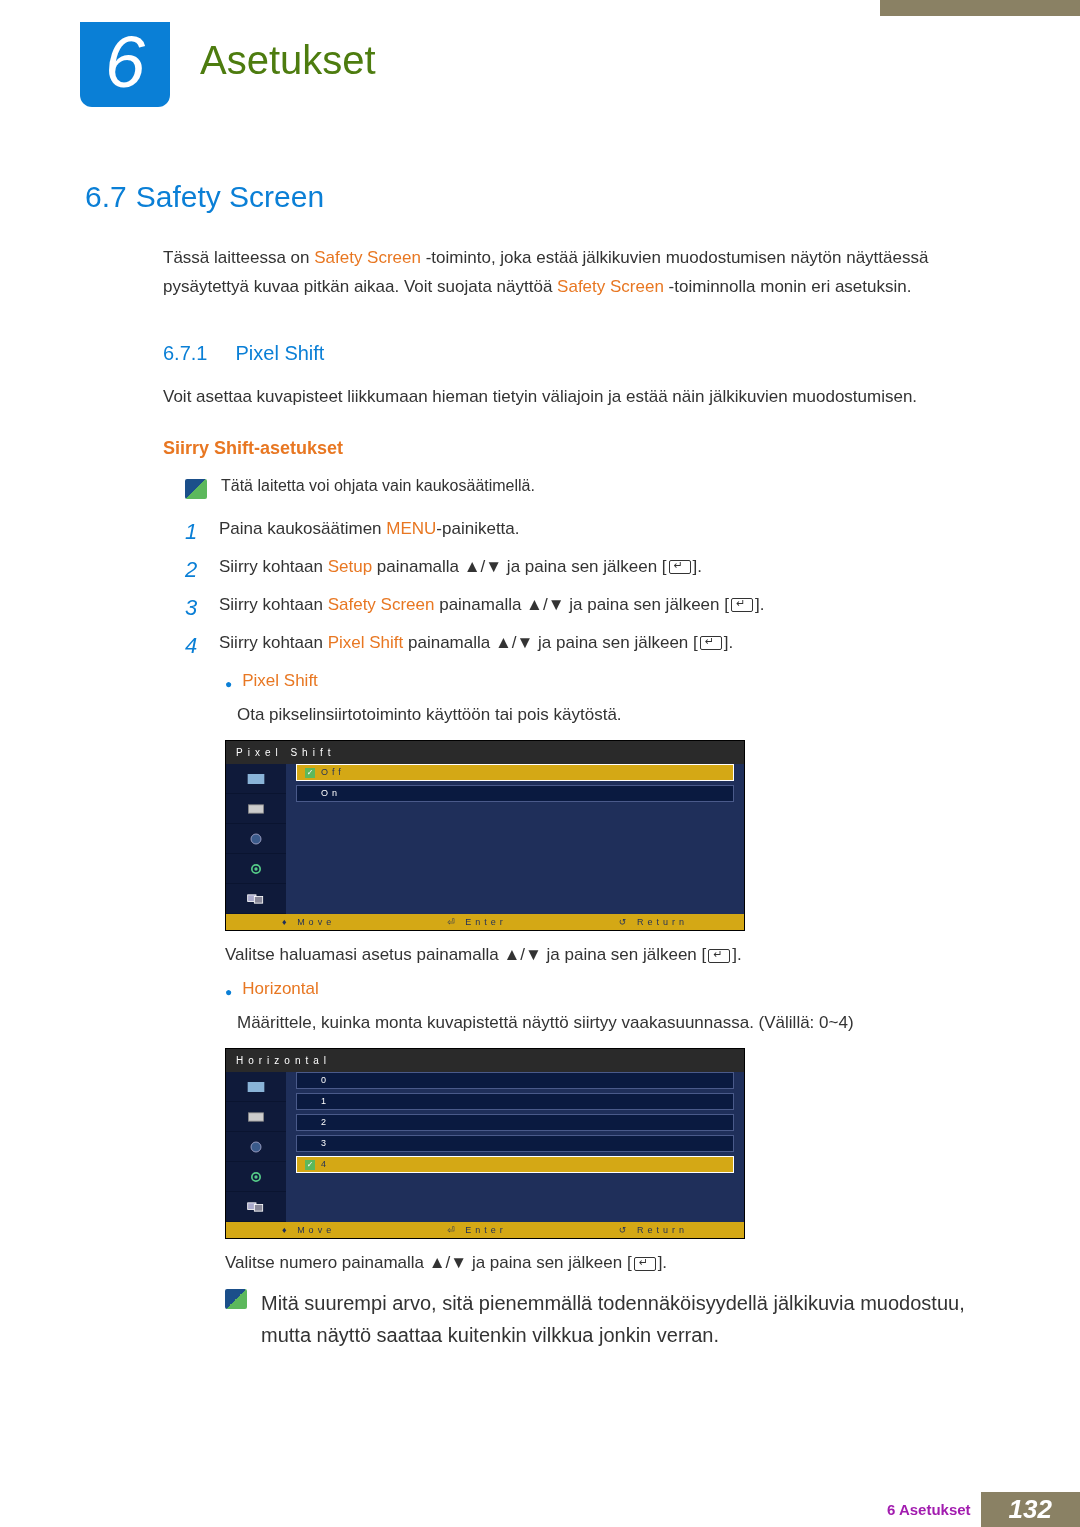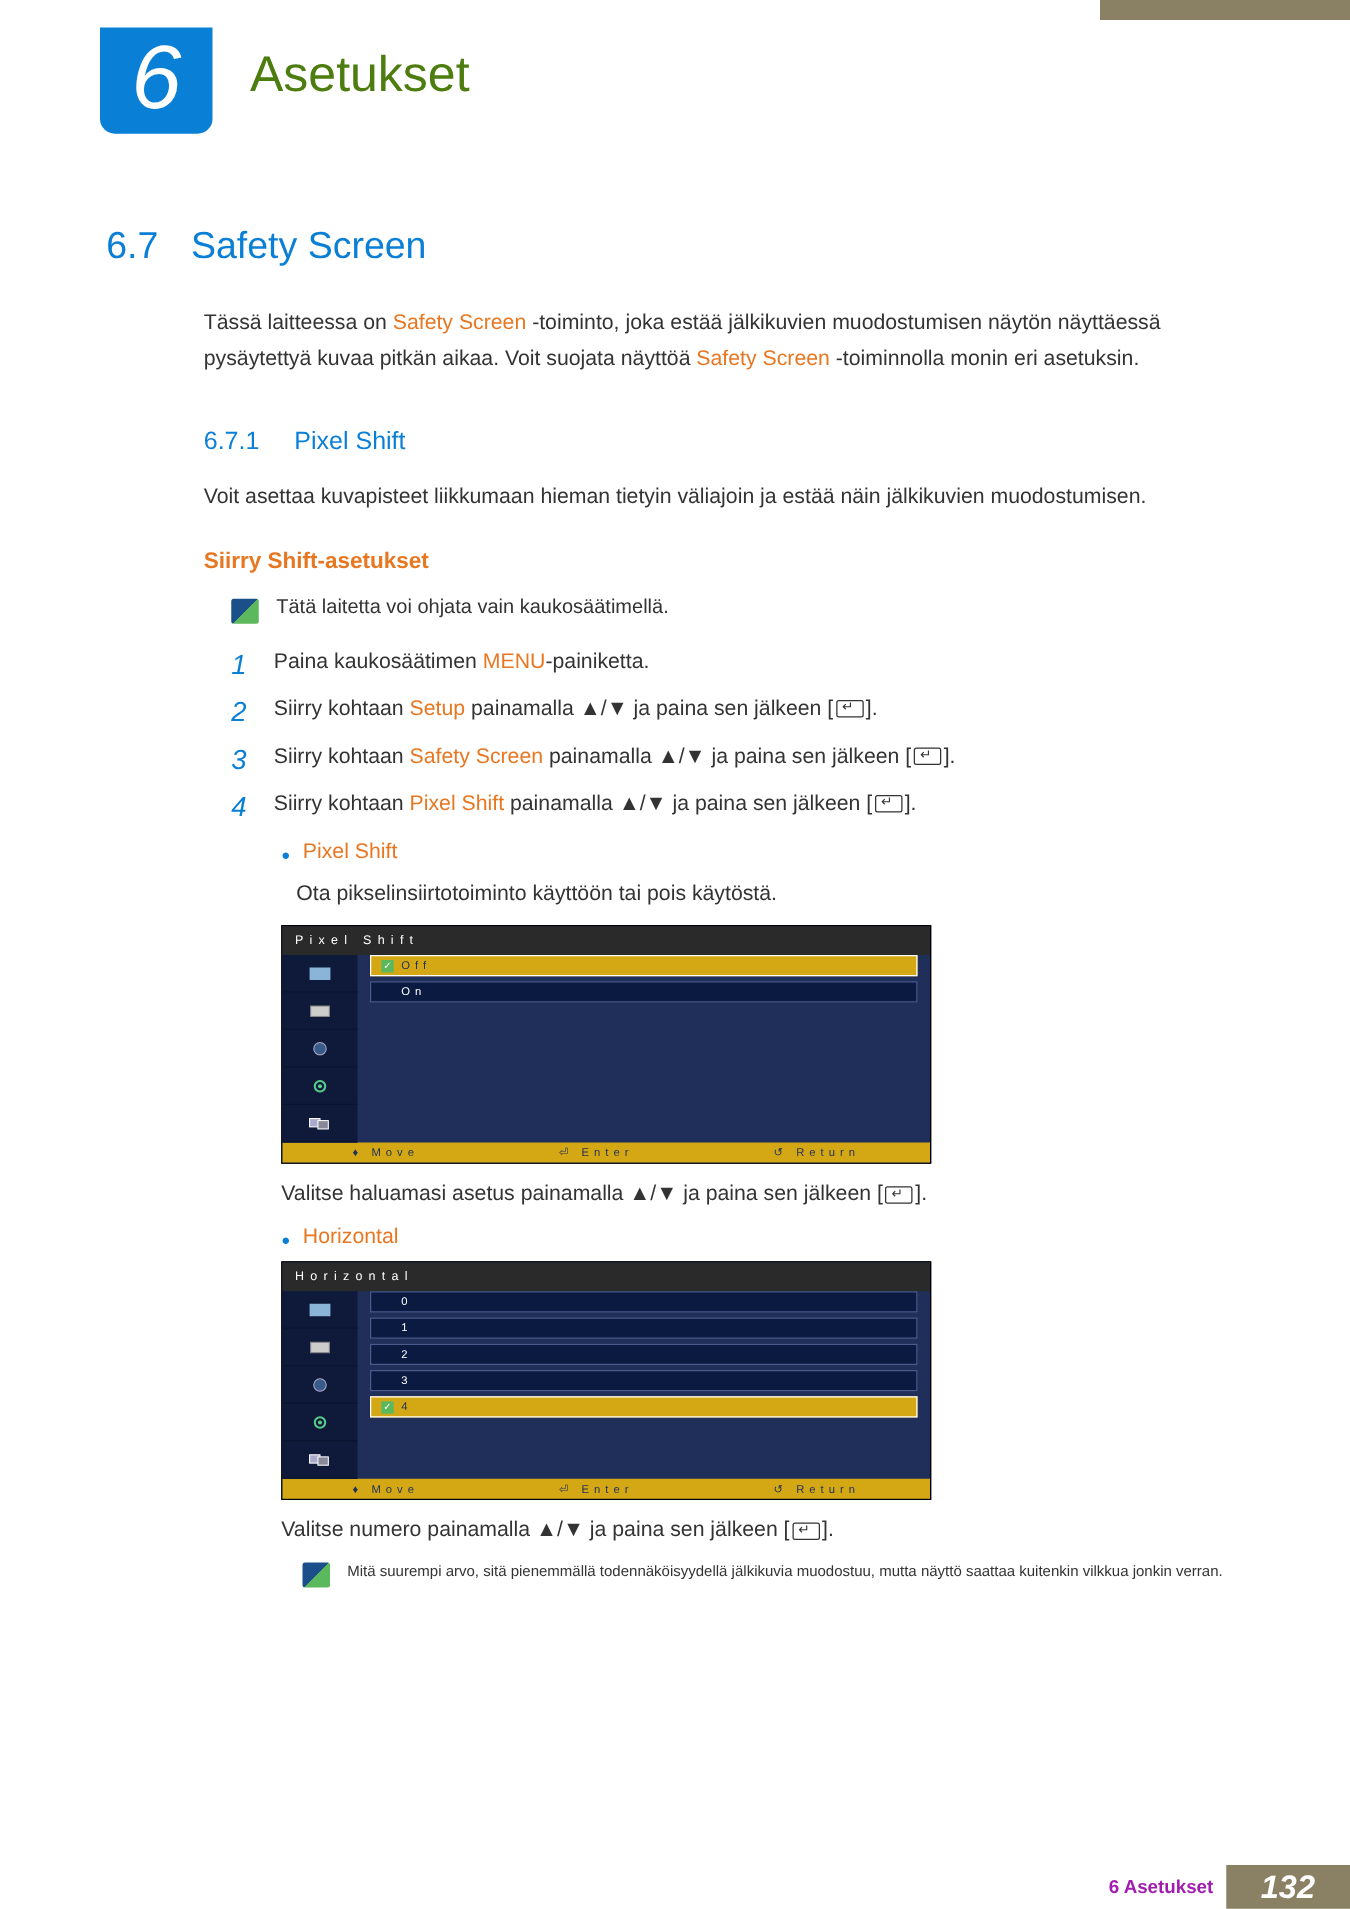--- a/index.html
+++ b/index.html
@@ -45,21 +45,21 @@
     font-size: 40px;
     color: #4d7c0f;
     font-weight: 400;
   }
   .content {
     position: absolute;
     top: 180px;
     left: 85px;
     right: 85px;
   }
-  .section-row { display: flex; gap: 26px; margin-bottom: 30px; }
+  .section-row { display: flex; gap: 9px; margin-bottom: 30px; }
   .section-num { color: #0a7fd6; font-size: 30px; font-weight: 400; }
   .section-title { color: #0a7fd6; font-size: 30px; font-weight: 400; }
   .intro-text { margin-left: 78px; font-size: 17px; line-height: 1.7; color: #333; }
   .intro-text .hl { color: #e87722; }
   .sub-row { display: flex; gap: 28px; margin: 40px 0 18px 0; }
   .sub-num { color: #0a7fd6; font-size: 20px; font-weight: 400; margin-left: 78px;}
   .sub-title { color: #0a7fd6; font-size: 20px; font-weight: 400; }
   .body-text { margin-left: 78px; font-size: 17px; line-height: 1.6; color: #333; margin-bottom: 10px;}
   .orange-head { color: #e87722; font-size: 18px; font-weight: bold; margin: 28px 0 18px 78px; }
   .note-row { display: flex; align-items: flex-start; gap: 14px; margin-left: 100px; margin-bottom: 20px; font-size: 16px;}
@@ -154,21 +154,21 @@
   .osd-foot {
     background: #d4a815;
     color: #1f2f5a;
     font-size: 9px;
     letter-spacing: 4px;
     padding: 3px 0;
     display: flex;
     justify-content: space-around;
   }
   .post-osd { margin-left: 140px; font-size: 17px; margin-bottom: 14px; }
-  .note-row2 { display: flex; align-items: flex-start; gap: 14px; margin-left: 140px; margin-top: 10px; font-size: 12px; line-height: 1.6; justify-content: center;}
+  .note-row2 { display: flex; align-items: flex-start; gap: 14px; margin-left: 140px; margin-top: 10px; font-size: 20px; line-height: 1.6; justify-content: center;}
   .footer {
     position: absolute;
     bottom: 0;
     left: 0; right: 0;
     height: 36px;
     display: flex;
     justify-content: flex-end;
     align-items: center;
   }
   .footer-label { color: #a21caf; font-weight: bold; font-size: 15px; margin-right: 10px;}
@@ -283,20 +283,21 @@
     </div>
 
     <div class="post-osd">
       <span>Valitse haluamasi asetus painamalla ▲/▼ ja paina sen jälkeen [</span><span class="enter-icon"></span><span>].</span>
     </div>
 
     <div class="bullet-row">
       <span class="bullet-dot">●</span>
       <span class="bullet-label">Horizontal</span>
     </div>
+    <div class="bullet-text">Määrittele, kuinka monta kuvapistettä näyttö siirtyy vaakasuunnassa. (Välillä: 0~4)</div>
 
     <div class="osd">
       <div class="osd-title">Horizontal</div>
       <div class="osd-body">
         <div class="osd-side">
           <div class="osd-tab">
               <svg viewBox="0 0 24 16">
                 <path fill="#8ab4d8" d="M2 2h20v12H2z M4 10l4-4 4 3 4-5 4 6H4z"></path>
               </svg>
             </div>

